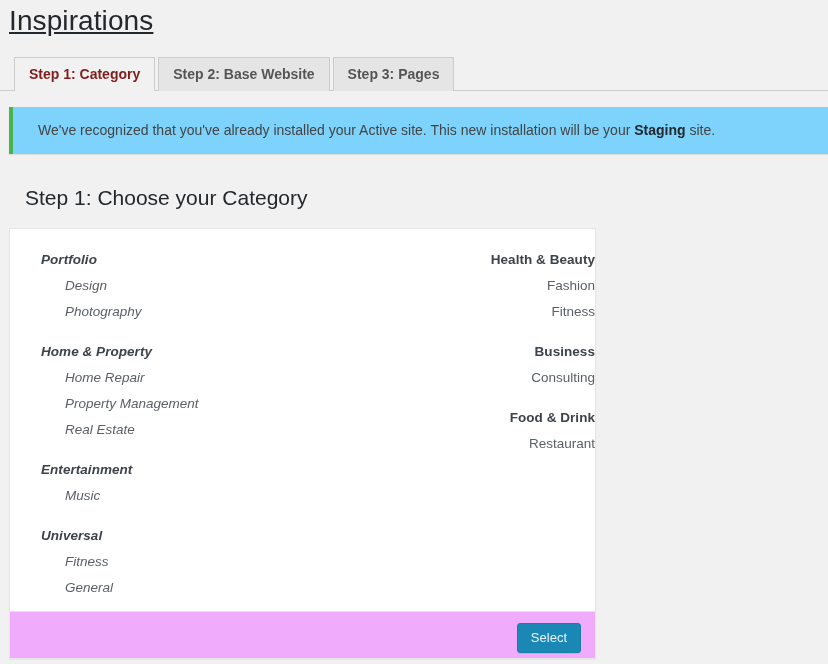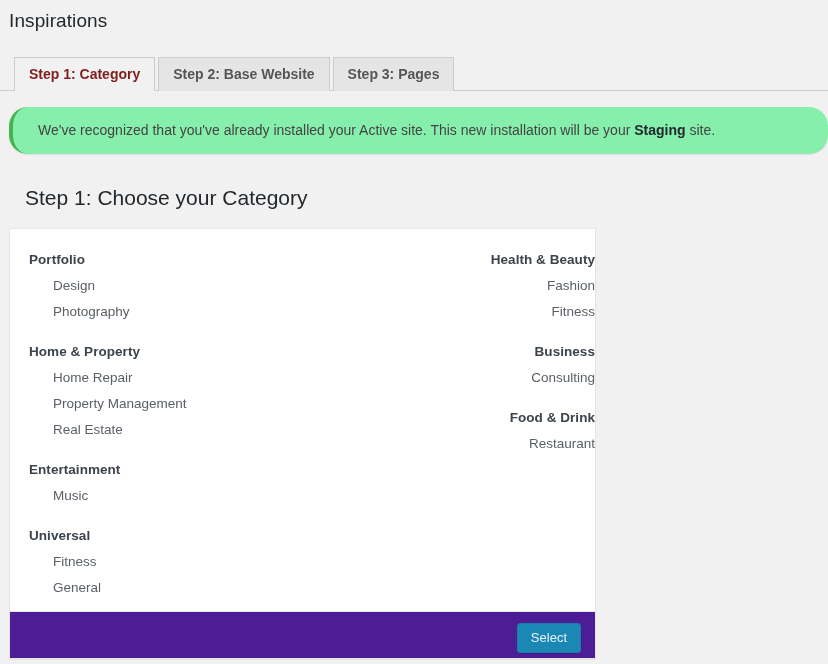--- a/index.html
+++ b/index.html
@@ -10,27 +10,28 @@
     width: 828px;
     height: 664px;
     background: #f1f1f1;
     font-family: "Liberation Sans", sans-serif;
     -webkit-font-smoothing: antialiased;
     overflow: hidden;
   }
 
   
   .page-title {
-    font-size: 19px;
+    font-size: 28px;
     font-weight: 400;
     color: #23282d;
     margin: 0;
     padding: 6px 0 0 9px;
     line-height: 29px;
     letter-spacing: 0.1px;
+    text-decoration: underline;
   }
 
   
   .tab-strip {
     position: relative;
     margin: 22px 0 0 0;
     padding-left: 14px;
     height: 34px;
     box-sizing: border-box;
   }
@@ -73,29 +74,28 @@
     position: absolute;
     left: 0;
     right: 0;
     bottom: -1px;
     height: 1px;
     background: #f1f1f1;
   }
 
   
   .notice {
-    background: #86efac;
+    background: #7dd3fc;
     border-left: 4px solid #46b450;
     box-shadow: 0 1px 1px 0 rgba(0,0,0,.08);
     margin: 16px 0 0 9px;
     padding: 13px 12px 13px 0;
     font-size: 14px;
     color: #444;
     line-height: 1.5;
-    border-radius: 19px;
   }
   .notice .notice-text {
     display: block;
     padding-left: 25px;
   }
   .notice b {
     font-weight: bold;
     color: #23282d;
   }
 
@@ -120,21 +120,21 @@
   }
   .card-body {
     display: flex;
     padding: 18px 0 10px 0;
     min-height: 356px;
     box-sizing: border-box;
   }
   .col {
     box-sizing: border-box;
   }
-  .col-left { width: 346px; padding-left: 19px; }
+  .col-left { width: 346px; padding-left: 31px; font-style: italic; }
   .col-right { width: 241px; padding-left: 17px; text-align: right; }
 
   .cat-group {
     margin-bottom: 14px;
   }
   .cat-group:last-child { margin-bottom: 0; }
 
   .cat-head {
     font-size: 13.5px;
     font-weight: bold;
@@ -148,21 +148,21 @@
     color: #5b6067;
     line-height: 26px;
     padding-left: 24px;
     text-decoration: none;
     cursor: pointer;
   }
 
   
   .card-footer {
     border-top: 1px solid #e5e5e5;
-    background: #4c1d95;
+    background: #f0abfc;
     padding: 11px 14px;
     text-align: right;
     height: 47px;
     box-sizing: border-box;
   }
   .btn-select {
     display: inline-block;
     background: #1b87b4;
     border: 1px solid #187fa8;
     border-radius: 3px;

